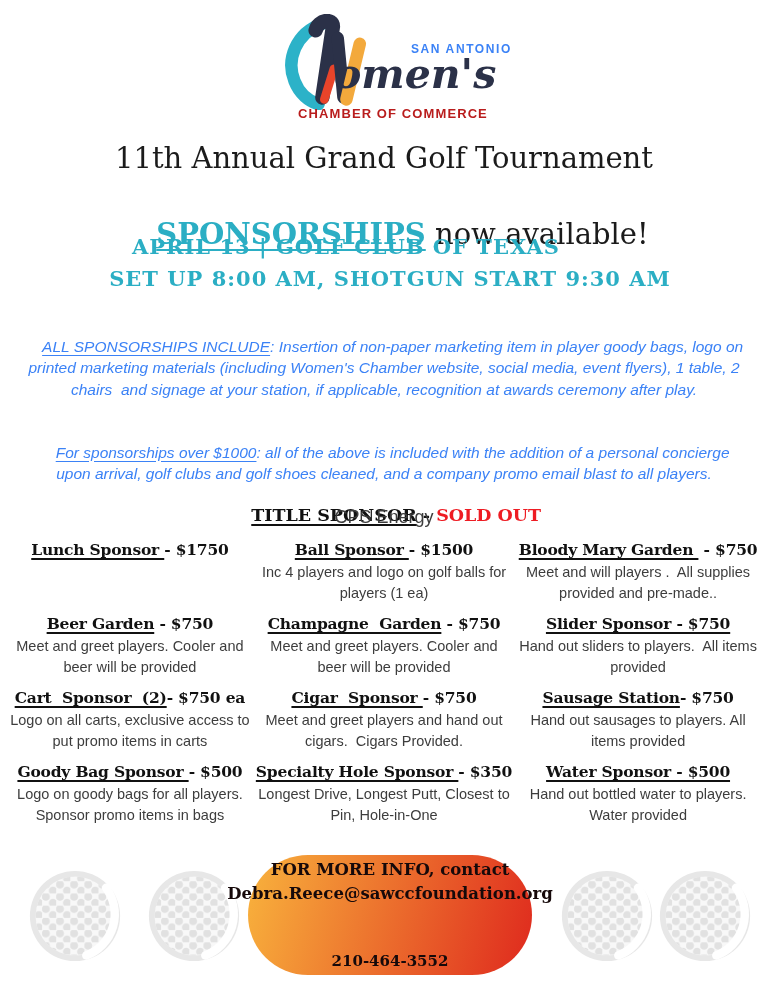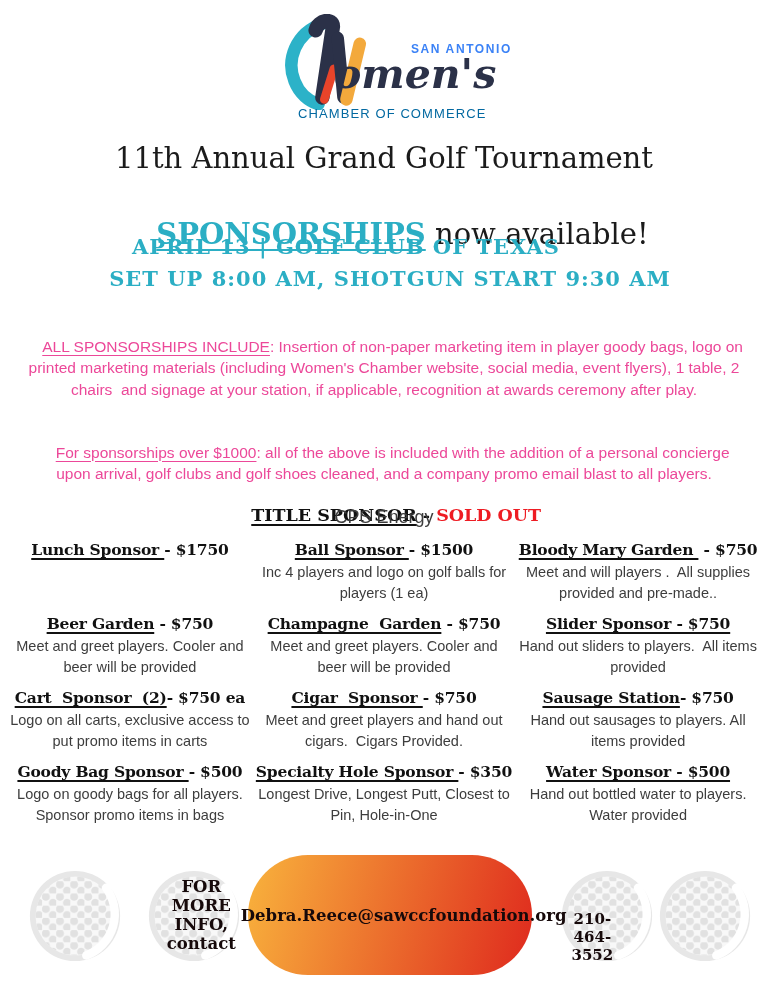--- a/index.html
+++ b/index.html
@@ -7,37 +7,37 @@
         font-family:"Liberation Sans",sans-serif;}
 
   
   .logo{position:absolute;left:278px;top:14px;width:220px;height:115px;}
   .logo .wmark{position:absolute;left:0;top:0;}
   .logo .city{position:absolute;left:133px;top:28px;font-family:"Liberation Sans",sans-serif;
               font-size:12px;font-weight:bold;letter-spacing:1.6px;color:#3b82f6;white-space:pre;}
   .logo .script{position:absolute;left:56px;top:40px;font-family:"DejaVu Serif",serif;font-style:italic;
               font-weight:bold;font-size:41px;line-height:1;color:#2B3148;white-space:pre;}
   .logo .org{position:absolute;left:20px;top:92px;width:180px;text-align:left;
-              font-family:"Liberation Sans",sans-serif;font-size:13px;font-weight:normal;
-              letter-spacing:1.1px;color:#0369a1;white-space:pre;}
+              font-family:"Liberation Sans",sans-serif;font-size:13px;font-weight:bold;
+              letter-spacing:1.1px;color:#b91c1c;white-space:pre;}
 
   
   .t-line{position:absolute;left:0;width:768px;text-align:center;color:#1b1b1b;
           font-family:"DejaVu Serif",serif;white-space:pre;}
   .title1{top:141px;font-size:29px;}
   .title2{top:183px;font-size:29px;}
   .title2 .hl{color:#2BAEC4;font-weight:bold;text-decoration:underline;text-decoration-thickness:2px;text-underline-offset:5px;}
   .event{position:absolute;left:0;width:692px;text-align:center;color:#2BAEC4;
          font-family:"DejaVu Serif",serif;font-weight:bold;letter-spacing:1px;font-size:21px;white-space:pre;}
   .event1{top:234px;}
   .event2{top:266px;padding-left:44px;}
 
   
-  .para{position:absolute;left:24px;width:720px;text-align:center;color:#ec4899;
-        font-size:15.5px;line-height:1.4;white-space:pre-wrap;}
+  .para{position:absolute;left:24px;width:720px;text-align:center;color:#3b82f6;
+        font-size:15.5px;line-height:1.4;white-space:pre-wrap;font-style:italic;}
   .para1{top:314px;}
   .para2{top:420px;}
   .para .u{text-decoration:underline;text-underline-offset:3px;}
 
   
   .ts-line{position:absolute;left:0;top:485px;width:768px;text-align:center;
            font-family:"DejaVu Serif",serif;font-weight:bold;font-size:17.5px;color:#111;white-space:pre;}
   .ts-line .ts-label{text-decoration:underline;text-decoration-thickness:1.5px;text-underline-offset:3px;}
   .ts-line .ts-status{color:#EE1C23;}
   .ts-name{position:absolute;left:0;top:507px;width:768px;text-align:center;
@@ -54,21 +54,21 @@
   .sp-desc{margin-top:3px;font-size:14.5px;line-height:1.43;color:#3d3d3d;white-space:pre-wrap;}
 
   
   .ball{position:absolute;width:94px;height:94px;}
   .ball1{left:28px;top:869px;}
   .ball2{left:147px;top:869px;}
   .ball3{left:560px;top:869px;}
   .ball4{left:658px;top:869px;}
   .pill{position:absolute;left:248px;top:855px;width:284px;height:120px;border-radius:70px;
         background:linear-gradient(105deg,#F7AC3B 5%,#E0301F 95%);z-index:5;
-        display:flex;flex-direction:row;align-items:center;justify-content:center;gap:5px;
+        display:flex;flex-direction:column;align-items:center;justify-content:center;gap:5px;
         font-family:"DejaVu Serif",serif;font-weight:bold;color:#16090a;text-align:center;}
   .pill .l1{font-size:16.5px;}
   .pill .l2{font-size:16.5px;}
   .pill .l3{font-size:15px;margin-top:44px;}
 </style>
 </head>
 <body>
 
 <div class="page">
 

